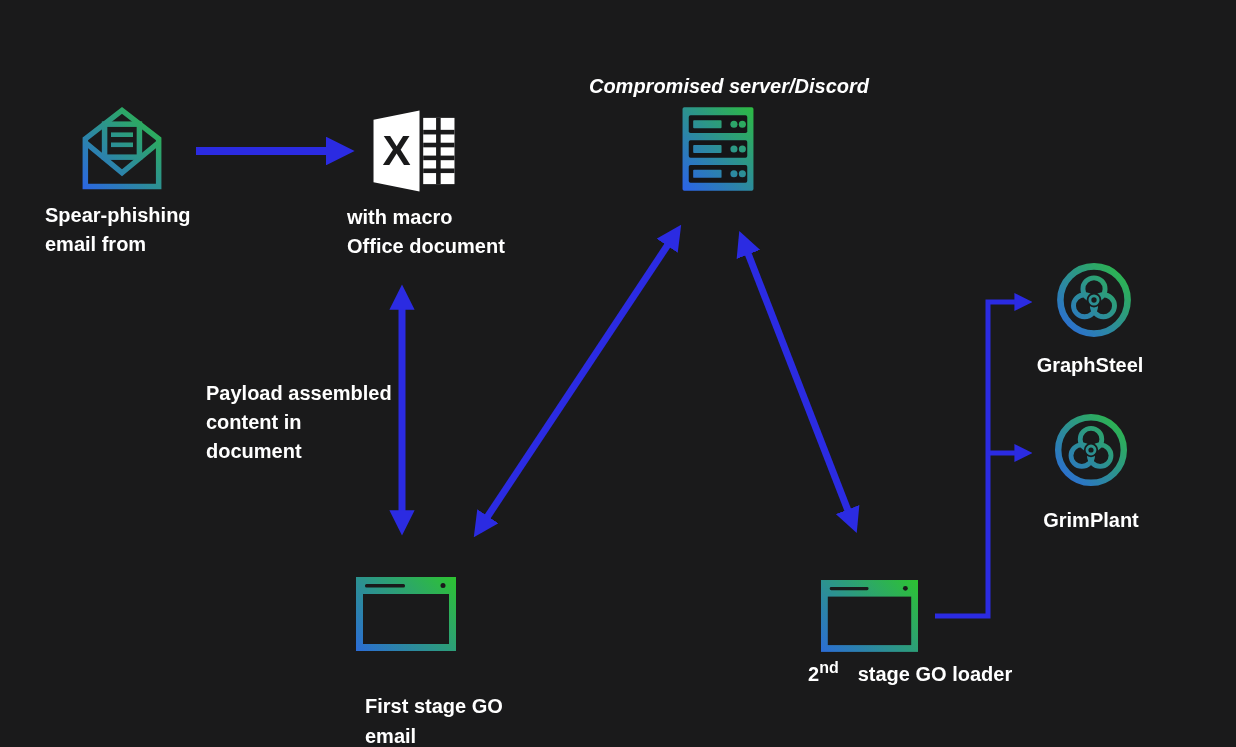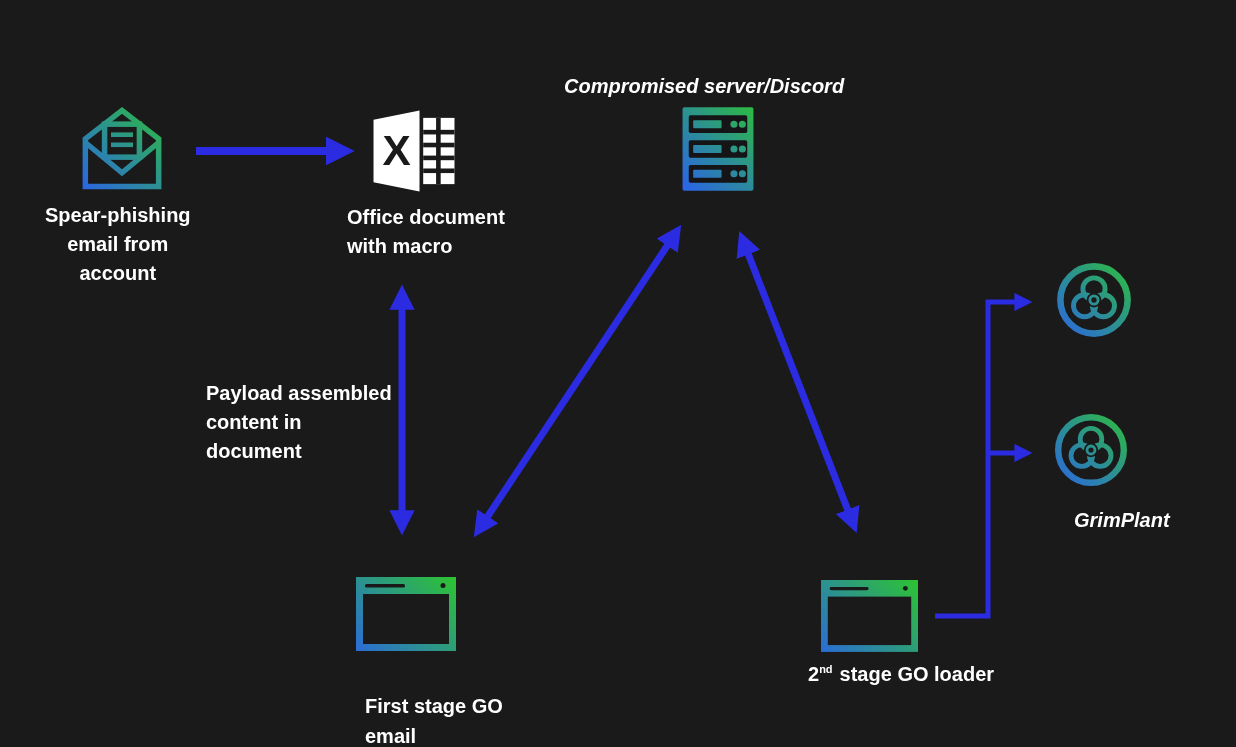--- a/index.html
+++ b/index.html
@@ -14,42 +14,42 @@
   .overlay { position: absolute; left: 0; top: 0; width: 1236px; height: 747px; }
   .icon { position: absolute; }
   .label {
     position: absolute;
     color: #ffffff;
     font-weight: 700;
     font-size: 20px;
     line-height: 29px;
     white-space: nowrap;
   }
-  .label.center { }
+  .label.center { text-align: center; }
   .label.italic { font-style: italic; }
-  .loader2-label sup { font-size: 11px; line-height: 0; }
-  .loader2-label .rest { margin-left: 7px; }
+  .loader2-label sup { font-size: 16px; line-height: 0; }
+  .loader2-label .rest { margin-left: 19px; }
 
   
   #email-icon   { left: 78px;  top: 102px; width: 88px;  height: 92px; }
   #excel-icon   { left: 368px; top: 106px; width: 92px;  height: 90px; }
   #server-icon  { left: 679px; top: 104px; width: 78px;  height: 90px; }
   #win1-icon    { left: 356px; top: 576px; width: 100px; height: 76px; }
   #win2-icon    { left: 821px; top: 580px; width: 97px;  height: 72px; }
   #bio1-icon    { left: 1053px; top: 257px; width: 82px; height: 86px; }
   #bio2-icon    { left: 1051px; top: 407px; width: 80px; height: 86px; }
 
-  #email-label      { left: 45px;  top: 201px; text-align: center; }
+  #email-label      { left: 45px;  top: 201px; }
   #office-label     { left: 347px; top: 203px; }
   #server-label     { left: 564px; top: 72px;  width: 330px; }
   #payload-label    { left: 192px; top: 379px; margin-left: 14px; }
   #loader1-label    { left: 365px; top: 683px; line-height: 30px; margin-top: 8px; }
   #loader2-label    { left: 808px; top: 660px; }
   #graphsteel-label { left: 1024px; top: 351px; width: 132px; }
-  #grimplant-label  { left: 1074px; top: 506px; width: 132px; font-style: italic; }
+  #grimplant-label  { left: 1025px; top: 506px; width: 132px; }
 </style>
 </head>
 <body>
 
 <div class="stage">
 
   <svg class="overlay" viewBox="0 0 1236 747" xmlns="http://www.w3.org/2000/svg">
     <defs>
       <marker id="ah" viewBox="0 0 10 10" refX="7" refY="5" markerWidth="3.6" markerHeight="3.6" orient="auto-start-reverse" markerUnits="strokeWidth">
         <path d="M0,0 L10,5 L0,10 z" fill="#2b2be2"></path>
@@ -76,36 +76,35 @@
   <svg id="email-icon" class="icon" viewBox="0 0 96 96" xmlns="http://www.w3.org/2000/svg">
     <path d="M8,38 L48,7 L88,38 V90 H8 Z" fill="none" stroke="url(#icongrad)" stroke-width="6" stroke-linejoin="miter"></path>
     <rect x="29" y="22" width="38" height="36" fill="#1a1a1b" stroke="url(#icongrad)" stroke-width="6"></rect>
     <rect x="36" y="31" width="24" height="5" fill="url(#icongrad)"></rect>
     <rect x="36" y="42" width="24" height="5" fill="url(#icongrad)"></rect>
     <path d="M8,42 L48,75 L88,42" fill="none" stroke="url(#icongrad)" stroke-width="6"></path>
   </svg>
   <div id="email-label" class="label">
     <div>Spear-phishing</div>
     <div>email from</div>
-    <div>account</div>
   </div>
 
   <svg id="excel-icon" class="icon" viewBox="0 0 100 96" xmlns="http://www.w3.org/2000/svg">
     <rect x="60" y="12" width="34" height="72" fill="#ffffff"></rect>
     <rect x="74" y="12" width="5" height="72" fill="#1a1a1b"></rect>
     <rect x="60" y="25" width="34" height="5" fill="#1a1a1b"></rect>
     <rect x="60" y="39" width="34" height="5" fill="#1a1a1b"></rect>
     <rect x="60" y="53" width="34" height="5" fill="#1a1a1b"></rect>
     <rect x="60" y="67" width="34" height="5" fill="#1a1a1b"></rect>
     <path d="M6,14 L56,4 V92 L6,82 Z" fill="#ffffff"></path>
     <text x="31" y="63" text-anchor="middle" font-family="Liberation Sans, DejaVu Sans, sans-serif" font-weight="bold" font-size="46" fill="#1a1a1b">X</text>
   </svg>
   <div id="office-label" class="label">
+    <div>with macro</div>
     <div>Office document</div>
-    <div>with macro</div>
   </div>
 
   <div id="server-label" class="label center italic">Compromised server/Discord</div>
   <svg id="server-icon" class="icon" viewBox="0 0 88 100" xmlns="http://www.w3.org/2000/svg">
     <rect x="4" y="3" width="80" height="94" rx="2" fill="url(#icongrad)"></rect>
     <rect x="11" y="12" width="66" height="20" rx="2" fill="#151517"></rect>
     <rect x="11" y="40" width="66" height="20" rx="2" fill="#151517"></rect>
     <rect x="11" y="68" width="66" height="20" rx="2" fill="#151517"></rect>
     <rect x="16" y="17.5" width="32" height="9" rx="1" fill="url(#icongrad)"></rect>
     <rect x="16" y="45.5" width="32" height="9" rx="1" fill="url(#icongrad)"></rect>
@@ -146,20 +145,21 @@
   </div>
 
   <svg id="bio1-icon" class="icon" viewBox="0 0 100 100" xmlns="http://www.w3.org/2000/svg">
     <circle cx="50" cy="50" r="41" fill="none" stroke="url(#icongrad)" stroke-width="8"></circle>
     <circle cx="50" cy="36.5" r="13.5" fill="none" stroke="url(#icongrad)" stroke-width="6"></circle>
     <circle cx="38.5" cy="57" r="13.5" fill="none" stroke="url(#icongrad)" stroke-width="6"></circle>
     <circle cx="61.5" cy="57" r="13.5" fill="none" stroke="url(#icongrad)" stroke-width="6"></circle>
     <circle cx="50" cy="50" r="9" fill="#1a1a1b"></circle>
     <circle cx="50" cy="50" r="5" fill="none" stroke="url(#icongrad)" stroke-width="3.5"></circle>
   </svg>
+  <div id="graphsteel-label" class="label center">GraphSteel</div>
 
   <svg id="bio2-icon" class="icon" viewBox="0 0 100 100" xmlns="http://www.w3.org/2000/svg">
     <circle cx="50" cy="50" r="41" fill="none" stroke="url(#icongrad)" stroke-width="8"></circle>
     <circle cx="50" cy="36.5" r="13.5" fill="none" stroke="url(#icongrad)" stroke-width="6"></circle>
     <circle cx="38.5" cy="57" r="13.5" fill="none" stroke="url(#icongrad)" stroke-width="6"></circle>
     <circle cx="61.5" cy="57" r="13.5" fill="none" stroke="url(#icongrad)" stroke-width="6"></circle>
     <circle cx="50" cy="50" r="9" fill="#1a1a1b"></circle>
     <circle cx="50" cy="50" r="5" fill="none" stroke="url(#icongrad)" stroke-width="3.5"></circle>
   </svg>
   <div id="grimplant-label" class="label center">GrimPlant</div>

